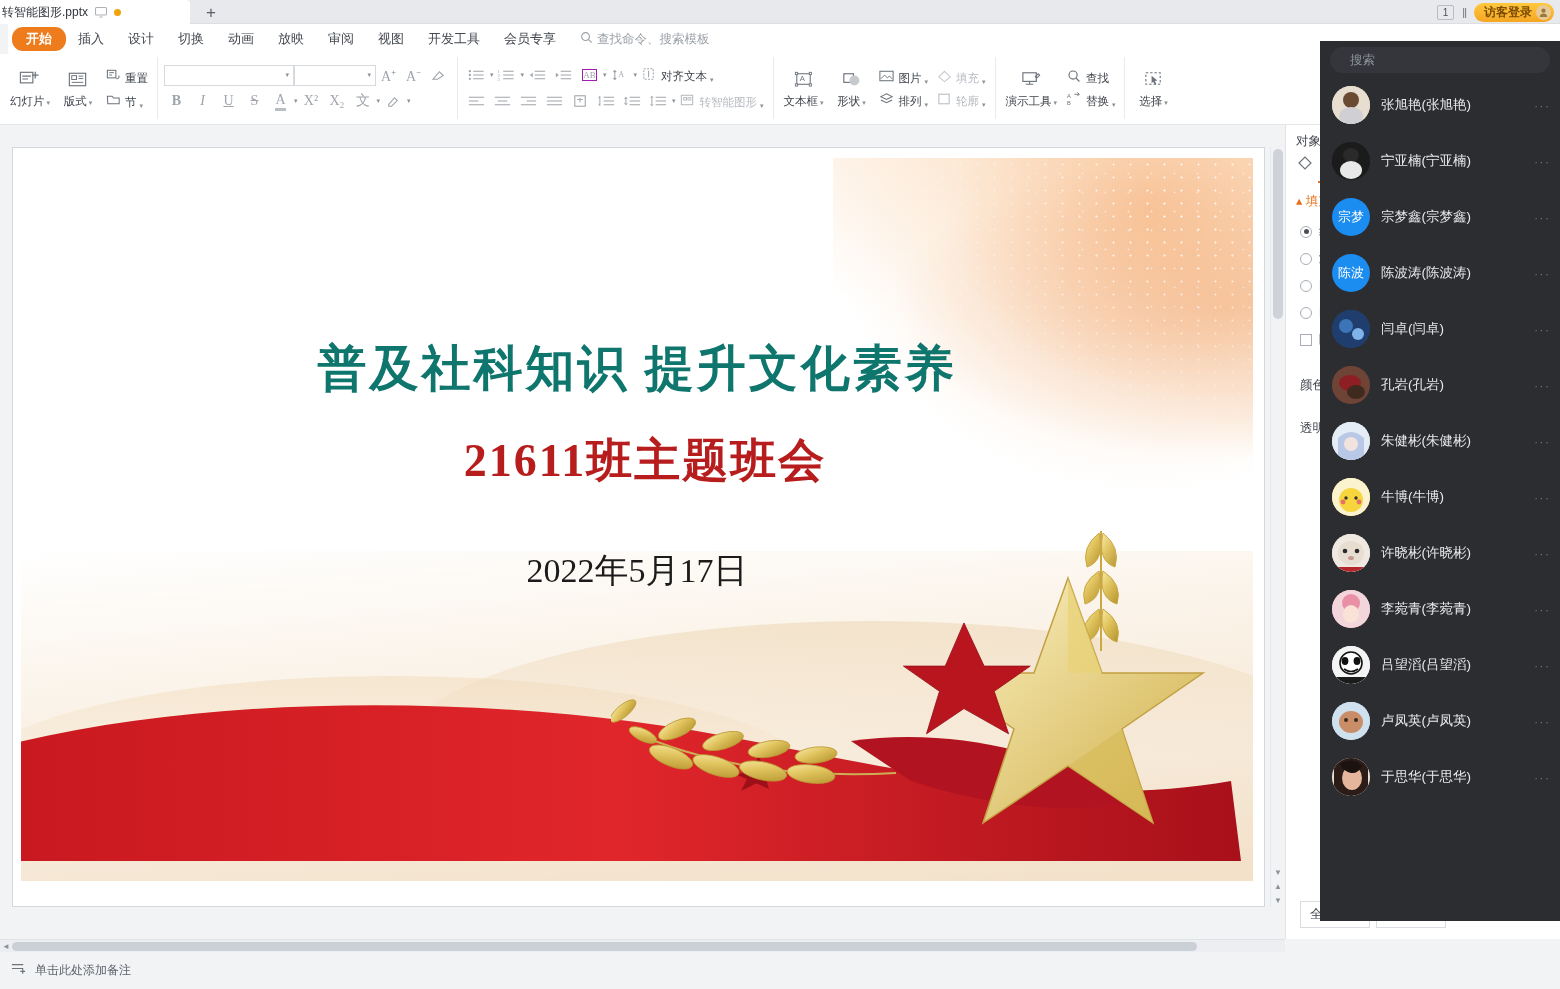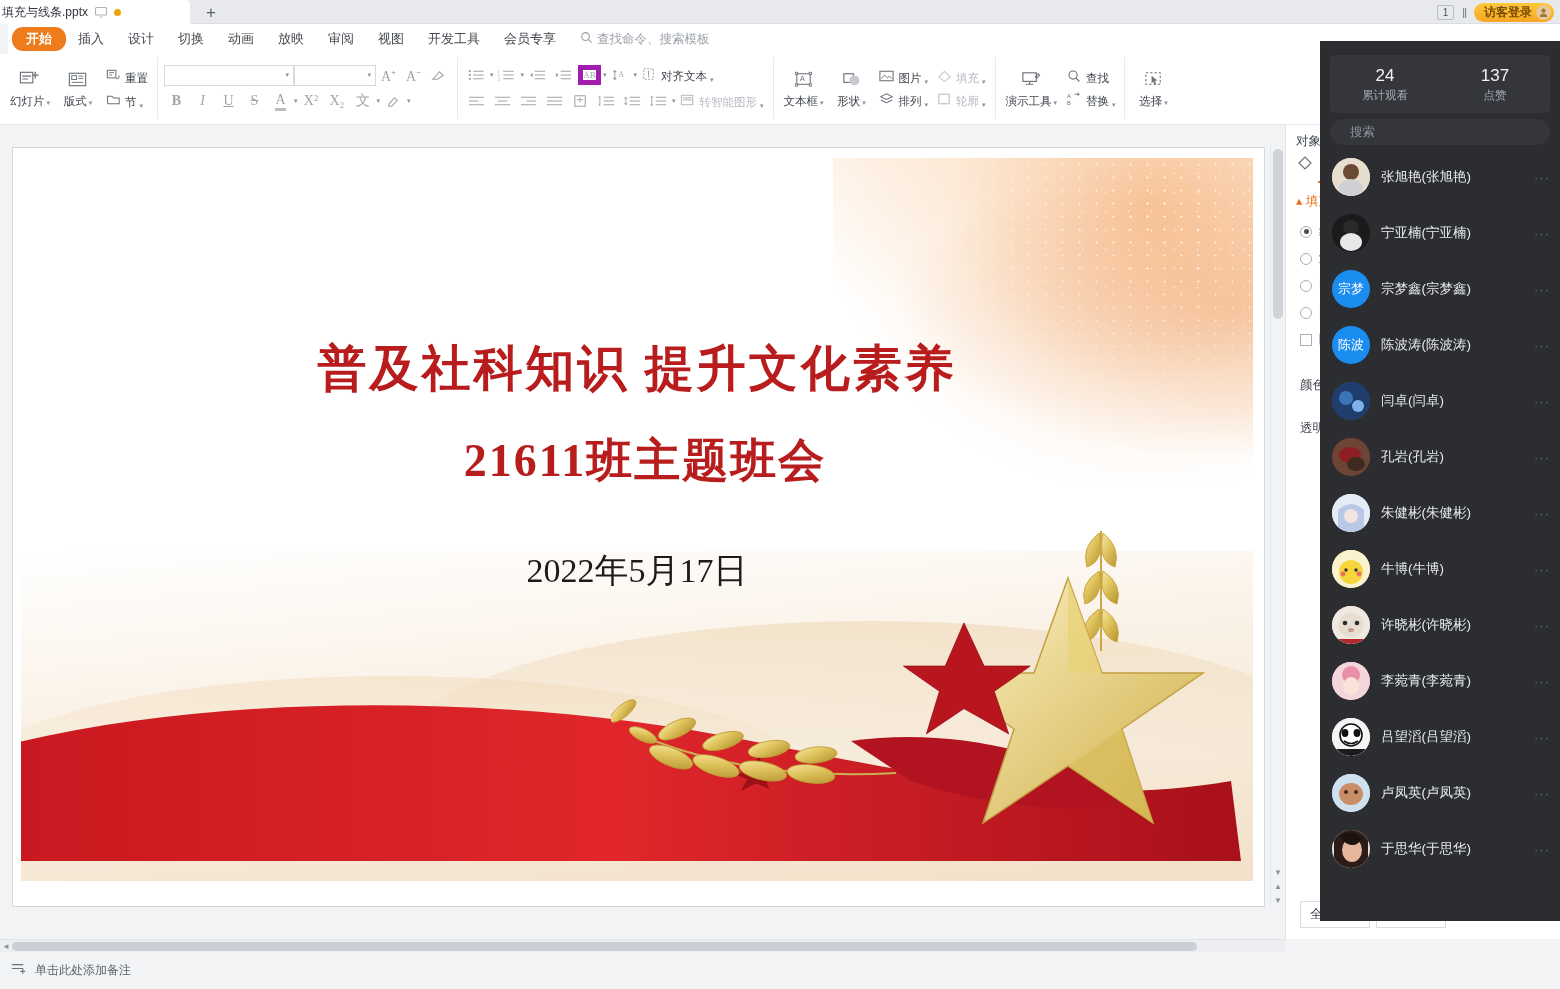--- a/index.html
+++ b/index.html
@@ -134,21 +134,21 @@
   }
   .dune {
     position: absolute; border-radius: 50% 50% 0 0 / 100% 100% 0 0;
   }
   .bg-ribbon {
     position: absolute; left: -30px; bottom: 20px; width: 1290px; height: 230px;
   }
   .slide-text { position: absolute; left: 0; top: 0; width: 100%; }
   .s-title {
     position: absolute; left: 0; top: 178px; width: 100%;
-    text-align: center; color: #b91c1c; font-size: 49px;
+    text-align: center; color: #0f766e; font-size: 49px;
     font-family: "Liberation Serif", "DejaVu Serif", serif; font-weight: bold;
     letter-spacing: 3px;
   }
   .s-sub {
     position: absolute; left: 8px; top: 272px; width: 100%;
     text-align: center; color: #b81d1d; font-size: 46px;
     font-family: "Liberation Serif", "DejaVu Serif", serif; font-weight: bold;
     letter-spacing: 2px;
   }
   .s-date {
@@ -235,21 +235,21 @@
     font-size: 12px; color:#3f444b;
   }
 </style>
 </head>
 <body>
 
 <div id="app">
 
   <div class="titlebar">
     <div class="doc-tab">
-      <span class="doc-tab-name">填充与线条.pptx</span>
+      <span class="doc-tab-name">转智能图形.pptx</span>
       <span class="tab-ico">
         <svg width="14" height="14" viewBox="0 0 14 14">
             <rect x="1.5" y="2.5" width="11" height="7.5" rx="1" fill="none" stroke="#7b8089" stroke-width="1.1"></rect>
             <path d="M5.5 12h3" stroke="#7b8089" stroke-width="1.1"></path>
           </svg>
       </span>
       <span class="dot-mod"></span>
     </div>
     <div class="new-tab">+</div>
 
@@ -410,21 +410,21 @@
                 <path d="M5 5.5L2 8l3 2.5z" fill="#9fa4ab"></path>
               </svg>
           </div>
           <div class="fmtbtn">
             <svg width="19" height="16" viewBox="0 0 20 16">
                 <path d="M7 4h11M7 8h11M7 12h11" stroke="#9fa4ab" stroke-width="1.1"></path>
                 <path d="M2 5.5L5 8l-3 2.5z" fill="#9fa4ab"></path>
               </svg>
           </div>
           <div class="fmtbtn">
-              <span style="font-size:9px;border:5px solid #a21caf;padding:0 0">AB</span>
+              <span style="font-size:9px;border:1px solid #a21caf;padding:0 0">AB</span>
             </div>
           <span class="caret">▾</span>
           <div class="fmtbtn">
             <svg width="19" height="16" viewBox="0 0 20 16">
                 <path d="M4 3v10M4 3l-1.5 2M4 3l1.5 2M4 13l-1.5-2M4 13l1.5-2" stroke="#9fa4ab" stroke-width="1.1" fill="none"></path>
                 <text x="8" y="10" font-size="8" fill="#9fa4ab">A</text>
               </svg>
           </div>
           <span class="caret">▾</span>
           <div class="rowbtn">
@@ -755,30 +755,20 @@
     </div>
 
     <div class="propfoot">
       <div class="pf-btn">全部应用</div>
       <div class="pf-btn dim">重置背景</div>
     </div>
   </div>
 
   <div class="livepanel">
 
-    <div class="stats">
-      <div class="stat">
-        <div class="stat-num">24</div>
-        <div class="stat-lbl">累计观看</div>
-      </div>
-      <div class="stat">
-        <div class="stat-num">137</div>
-        <div class="stat-lbl">点赞</div>
-      </div>
-    </div>
 
 
     <div class="searchbox">
       <span>搜索</span>
     </div>
 
     <div class="userlist">
 
       <div class="urow">
         <div class="uav" style="background:#d9cfc2">

